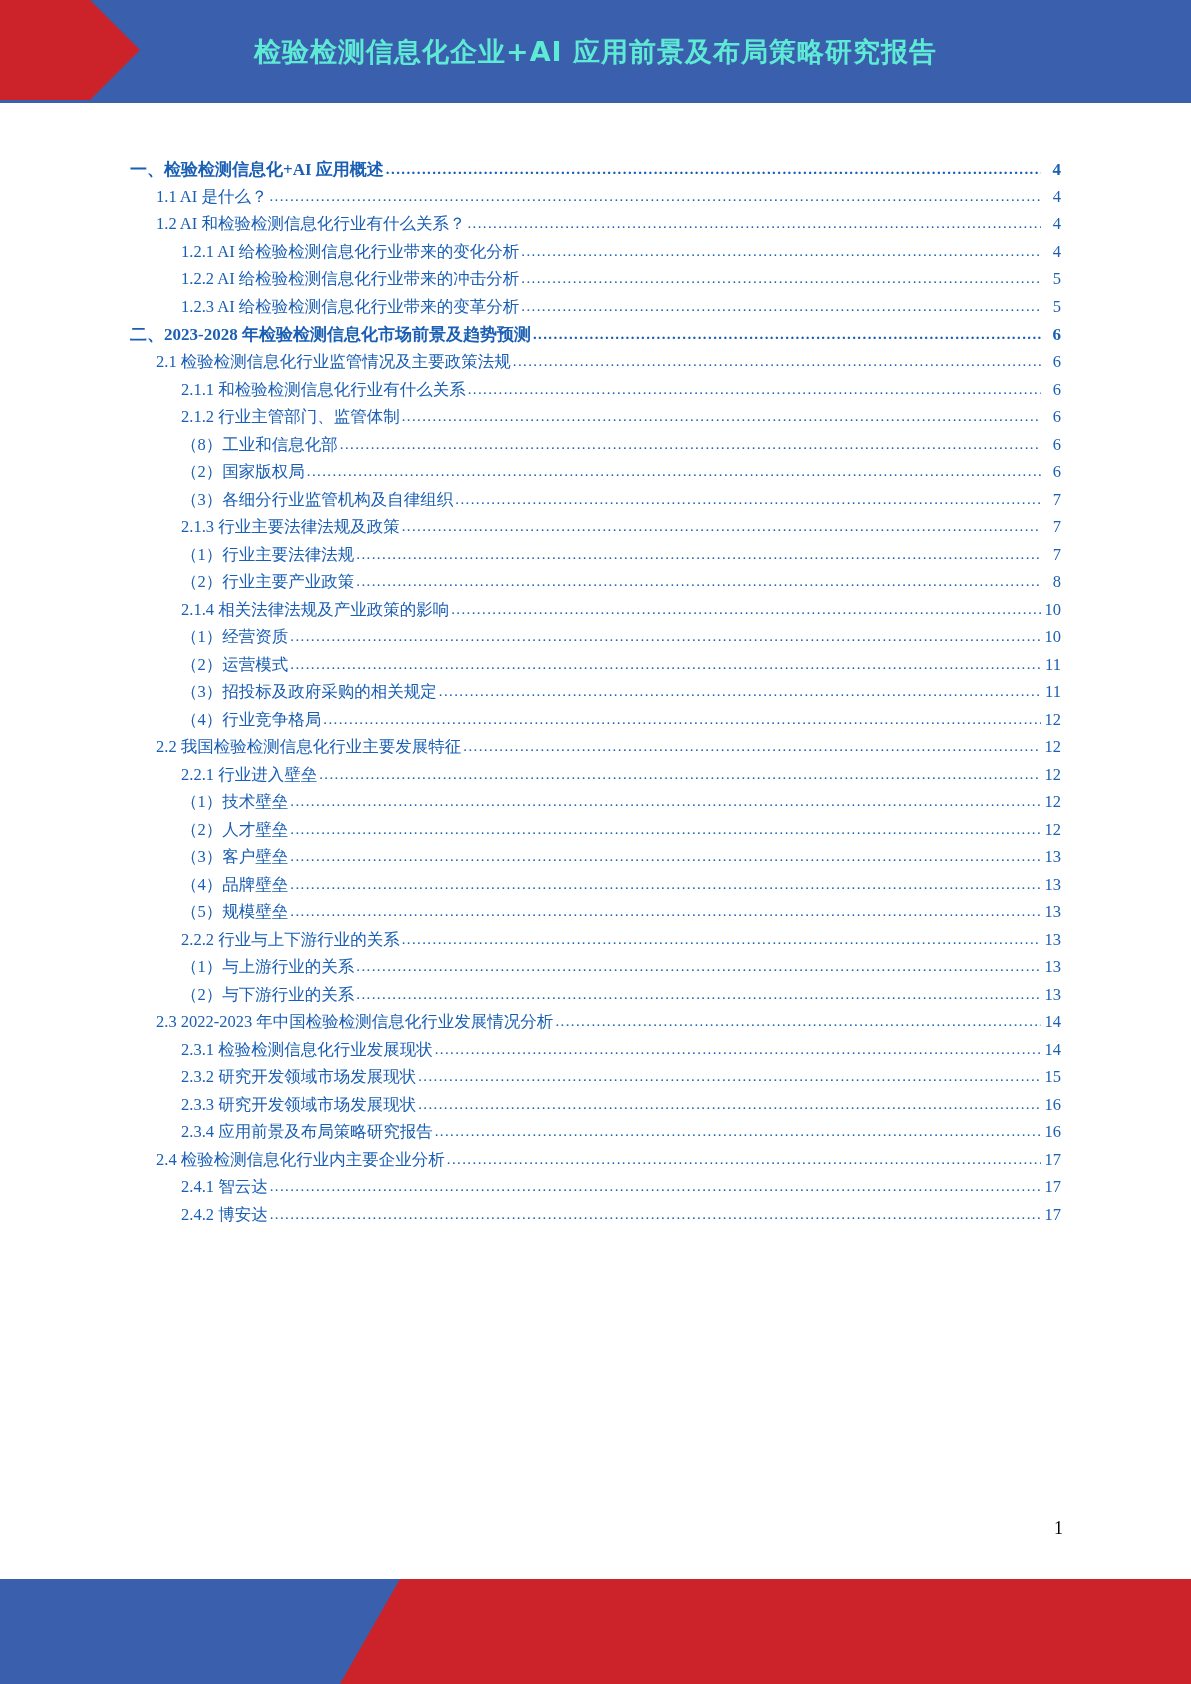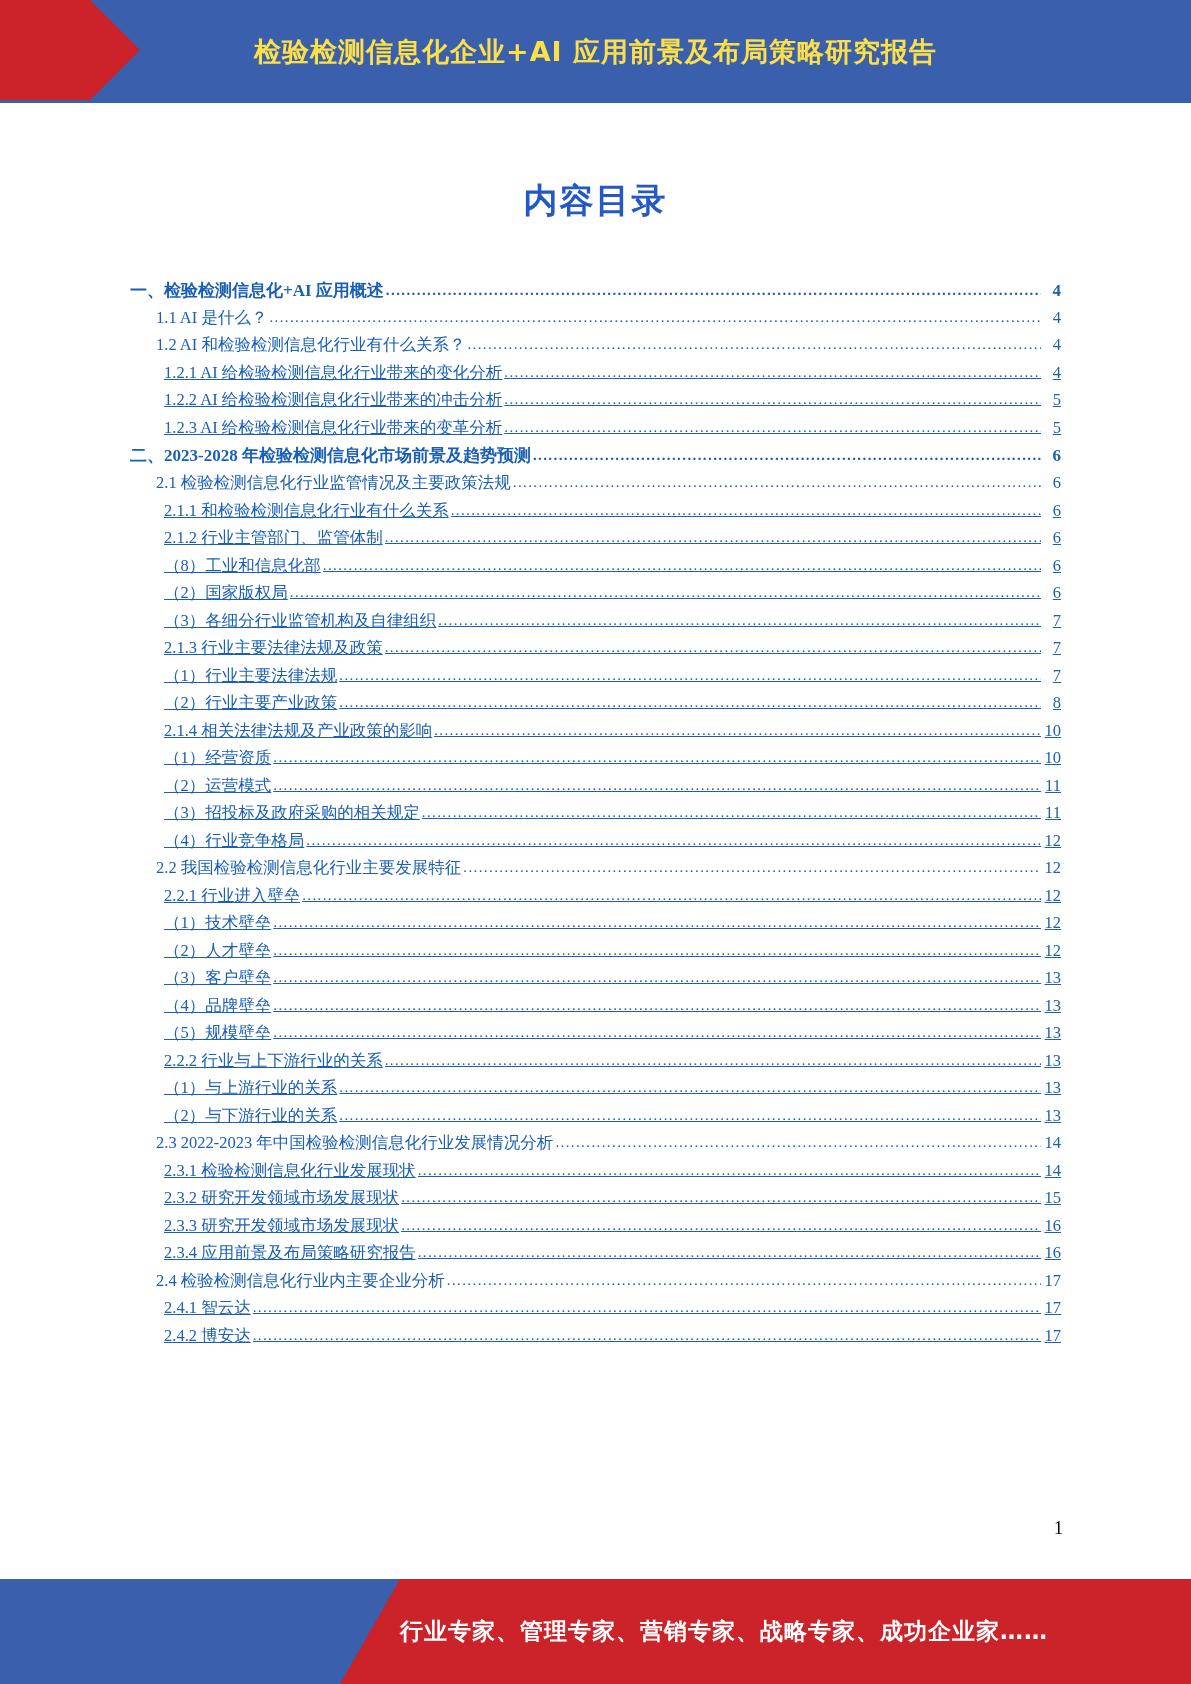--- a/index.html
+++ b/index.html
@@ -32,21 +32,21 @@
     background: #cc2229;
     clip-path: polygon(0 0, 90px 0, 140px 50px, 90px 100px, 0 100px);
   }
   .header-title {
     position: absolute;
     top: 0; left: 0;
     width: 1191px;
     height: 78px;
     line-height: 103px;
     text-align: center;
-    color: #fde047;
+    color: #5eead4;
     font-size: 27px;
     font-weight: bold;
     font-family: "DejaVu Sans", sans-serif;
     letter-spacing: 1px;
   }
 
   
   .page {
     position: absolute;
     top: 103px; left: 0;
@@ -93,21 +93,21 @@
     top: -1px;
   }
   .toc-row .pg {
     flex: 0 0 auto;
     text-align: right;
     min-width: 18px;
   }
 
   .lvl-0 { font-weight: bold; margin-left: 0px; font-size: 17px; }
   .lvl-1b { margin-left: 26px; font-size: 16.5px; }
-  .lvl-2 { margin-left: 34px; text-decoration: underline; }
+  .lvl-2 { margin-left: 51px; }
 
   .page-num {
     position: absolute;
     right: 128px;
     bottom: 40px;
     font-size: 18px;
     color: #000;
   }
 
   
@@ -160,21 +160,20 @@
 </style>
 </head>
 <body>
 
 <div class="header">
   <div class="header-red"></div>
   <div class="header-title">检验检测信息化企业+AI 应用前景及布局策略研究报告</div>
 </div>
 
 <div class="page">
-  <div class="toc-title">内容目录</div>
 
   <div class="toc" id="toc-list">
       <div class="toc-row lvl-0">
         <span class="lbl">一、检验检测信息化+AI 应用概述</span>
         <span class="dots">............................................................................................................................................................................................................................</span>
         <span class="pg">4</span>
       </div>
       <div class="toc-row lvl-1b">
         <span class="lbl">1.1 AI 是什么？</span>
         <span class="dots">............................................................................................................................................................................................................................</span>
@@ -366,14 +365,13 @@
         <span class="pg">17</span>
       </div>
     </div>
 
   <div class="page-num">1</div>
 </div>
 
 <div class="footer">
   <div class="footer-blue"></div>
   <div class="footer-red"></div>
-  <div class="footer-right-text">行业专家、管理专家、营销专家、战略专家、成功企业家……</div>
 </div>
 
 </body></html>

